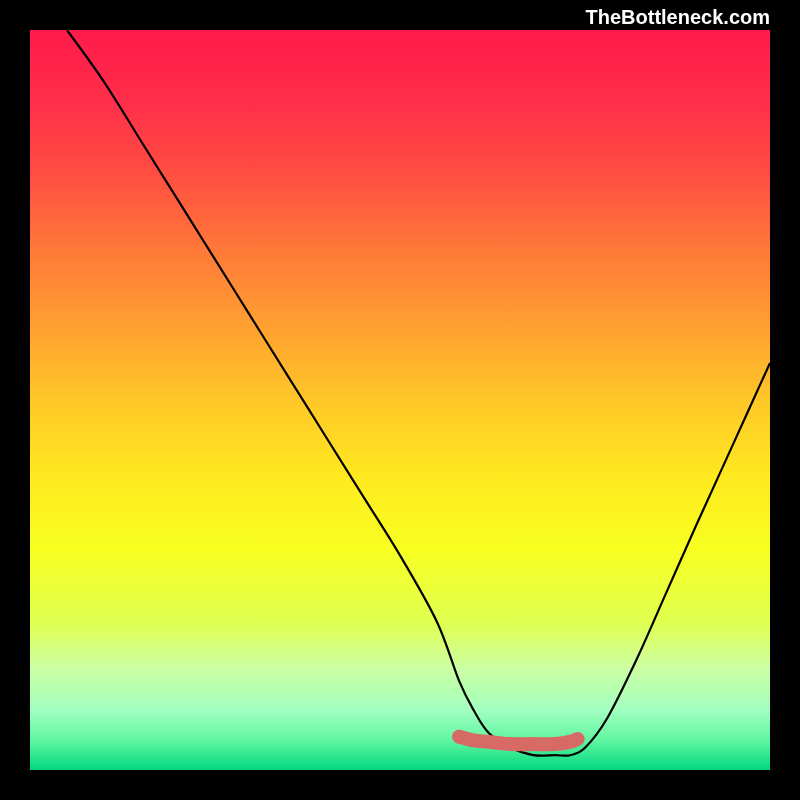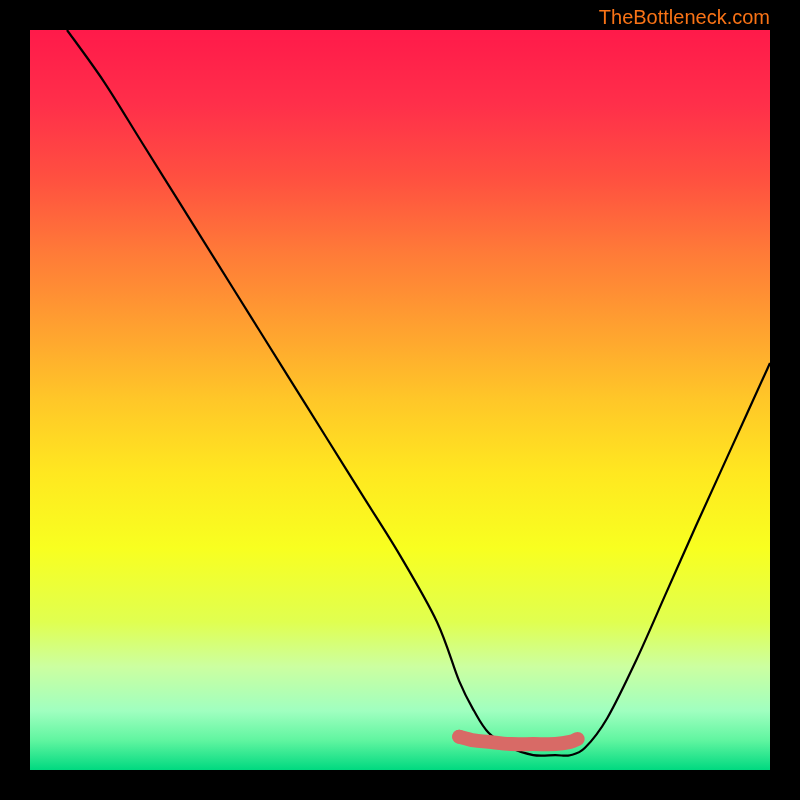--- a/index.html
+++ b/index.html
@@ -23,23 +23,23 @@
     position: absolute;
     left: 0;
     top: 0;
     width: 100%;
     height: 100%;
   }
   .attribution {
     position: absolute;
     top: 6px;
     right: 30px;
-    color: #f97316;
+    color: #ffffff;
     font-size: 20px;
-    font-weight: 400;
+    font-weight: 700;
   }
 </style>
 </head>
 <body>
 
 <div class="container">
   <div class="attribution">TheBottleneck.com</div>
   <div class="plot-area">
     <svg class="gradient-bg" viewBox="0 0 740 740" preserveAspectRatio="none">
       <defs>

